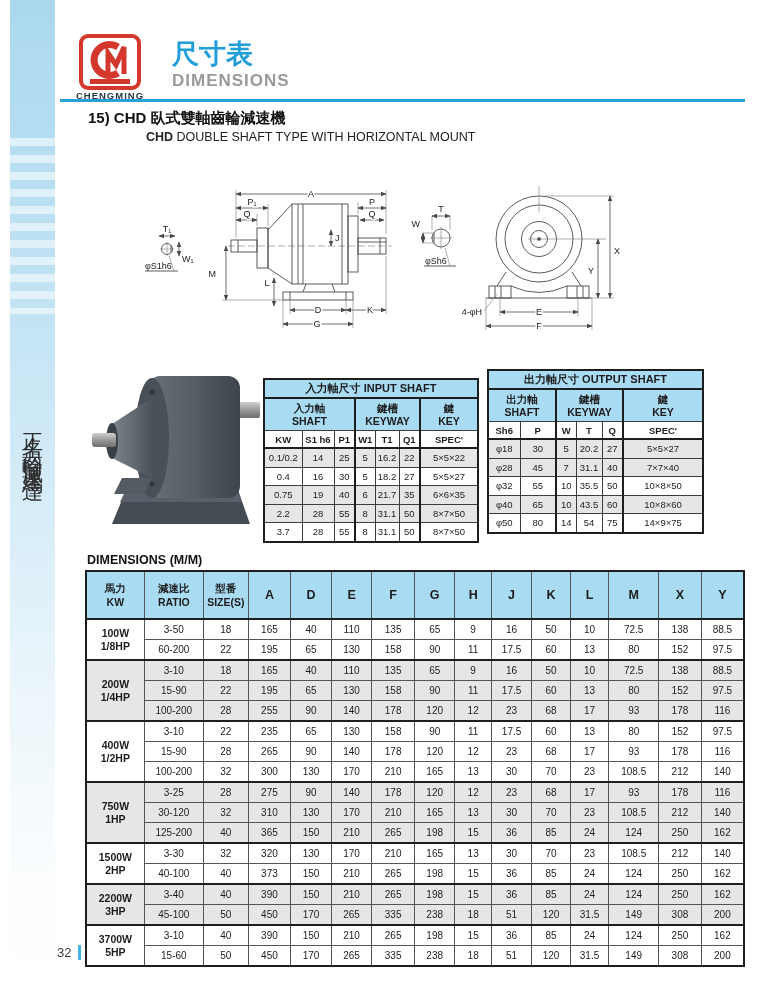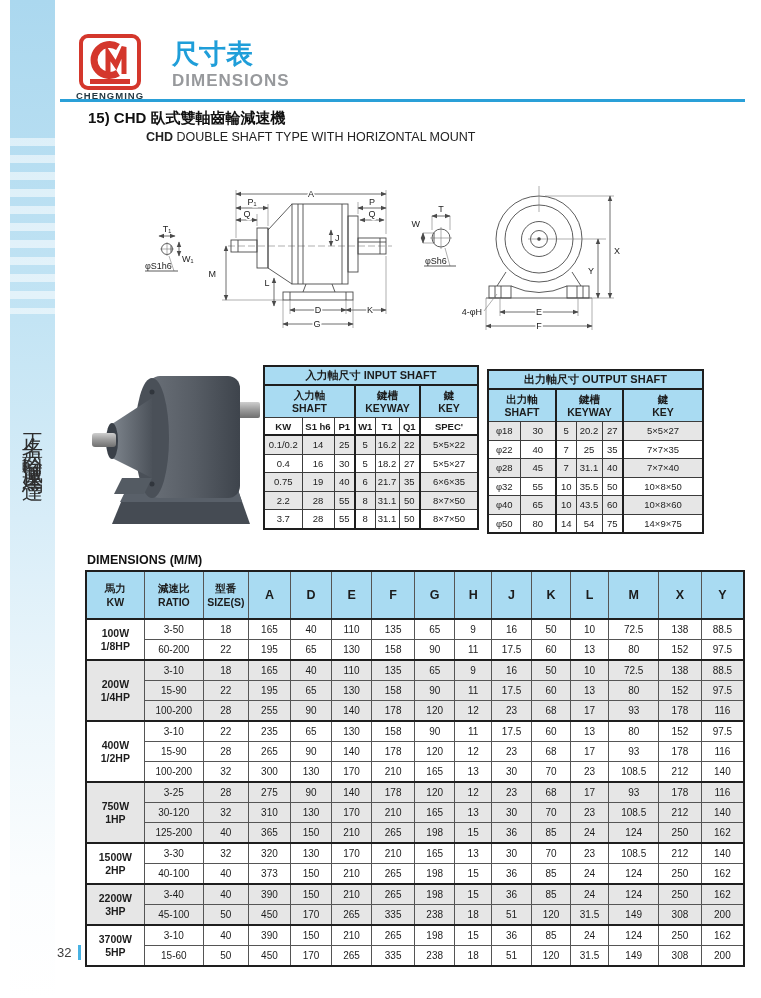--- a/index.html
+++ b/index.html
@@ -255,21 +255,21 @@
   <rect x="60" y="14" width="92" height="122" rx="12" fill="url(#bodyg)"></rect>
   <ellipse cx="64" cy="76" rx="17" ry="60" fill="#4a5058"></ellipse>
   <circle cx="64" cy="30" r="2.5" fill="#31363d"></circle>
   <circle cx="64" cy="122" r="2.5" fill="#31363d"></circle>
   <polygon points="64,36 24,62 24,96 64,116" fill="url(#coneg)"></polygon>
   <ellipse cx="24" cy="79" rx="6" ry="18" fill="#3a4048"></ellipse>
   <rect x="4" y="71" width="24" height="14" rx="3" fill="url(#shaftg)"></rect>
   <polygon points="34,116 64,116 56,132 26,132" fill="#545b63"></polygon>
 </svg>
 
-<table class="shaft-table" style="left:263px;top:365px;width:214px;">
+<table class="shaft-table" style="left:263px;top:378px;width:214px;">
   <colgroup>
       <col style="width:38px">
       <col style="width:32px">
       <col style="width:21px">
       <col style="width:20px">
       <col style="width:24px">
       <col style="width:21px">
       <col style="width:58px">
     </colgroup>
   <thead>
@@ -351,37 +351,37 @@
     </colgroup>
   <thead>
     <tr class="trow">
         <th colspan="6">出力軸尺寸 OUTPUT SHAFT</th>
       </tr>
     <tr class="grow">
       <th colspan="2"><span>出力軸</span><br><span>SHAFT</span></th>
       <th colspan="3" class="sep"><span>鍵槽</span><br><span>KEYWAY</span></th>
       <th class="sep"><span>鍵</span><br><span>KEY</span></th>
     </tr>
+    <tr class="krow">
+      <th>Sh6</th>
+      <th>P</th>
+      <th class="sep">W</th>
+      <th>T</th>
+      <th>Q</th>
+      <th class="sep">SPEC'</th>
+    </tr>
   </thead>
   <tbody>
       <tr class="alt">
         <td>φ18</td>
         <td>30</td>
         <td class="sep">5</td>
         <td>20.2</td>
         <td>27</td>
         <td class="sep">5×5×27</td>
-      </tr>
-      <tr>
-        <td>φ22</td>
-        <td>40</td>
-        <td class="sep">7</td>
-        <td>25</td>
-        <td>35</td>
-        <td class="sep">7×7×35</td>
       </tr>
       <tr class="alt">
         <td>φ28</td>
         <td>45</td>
         <td class="sep">7</td>
         <td>31.1</td>
         <td>40</td>
         <td class="sep">7×7×40</td>
       </tr>
       <tr>

